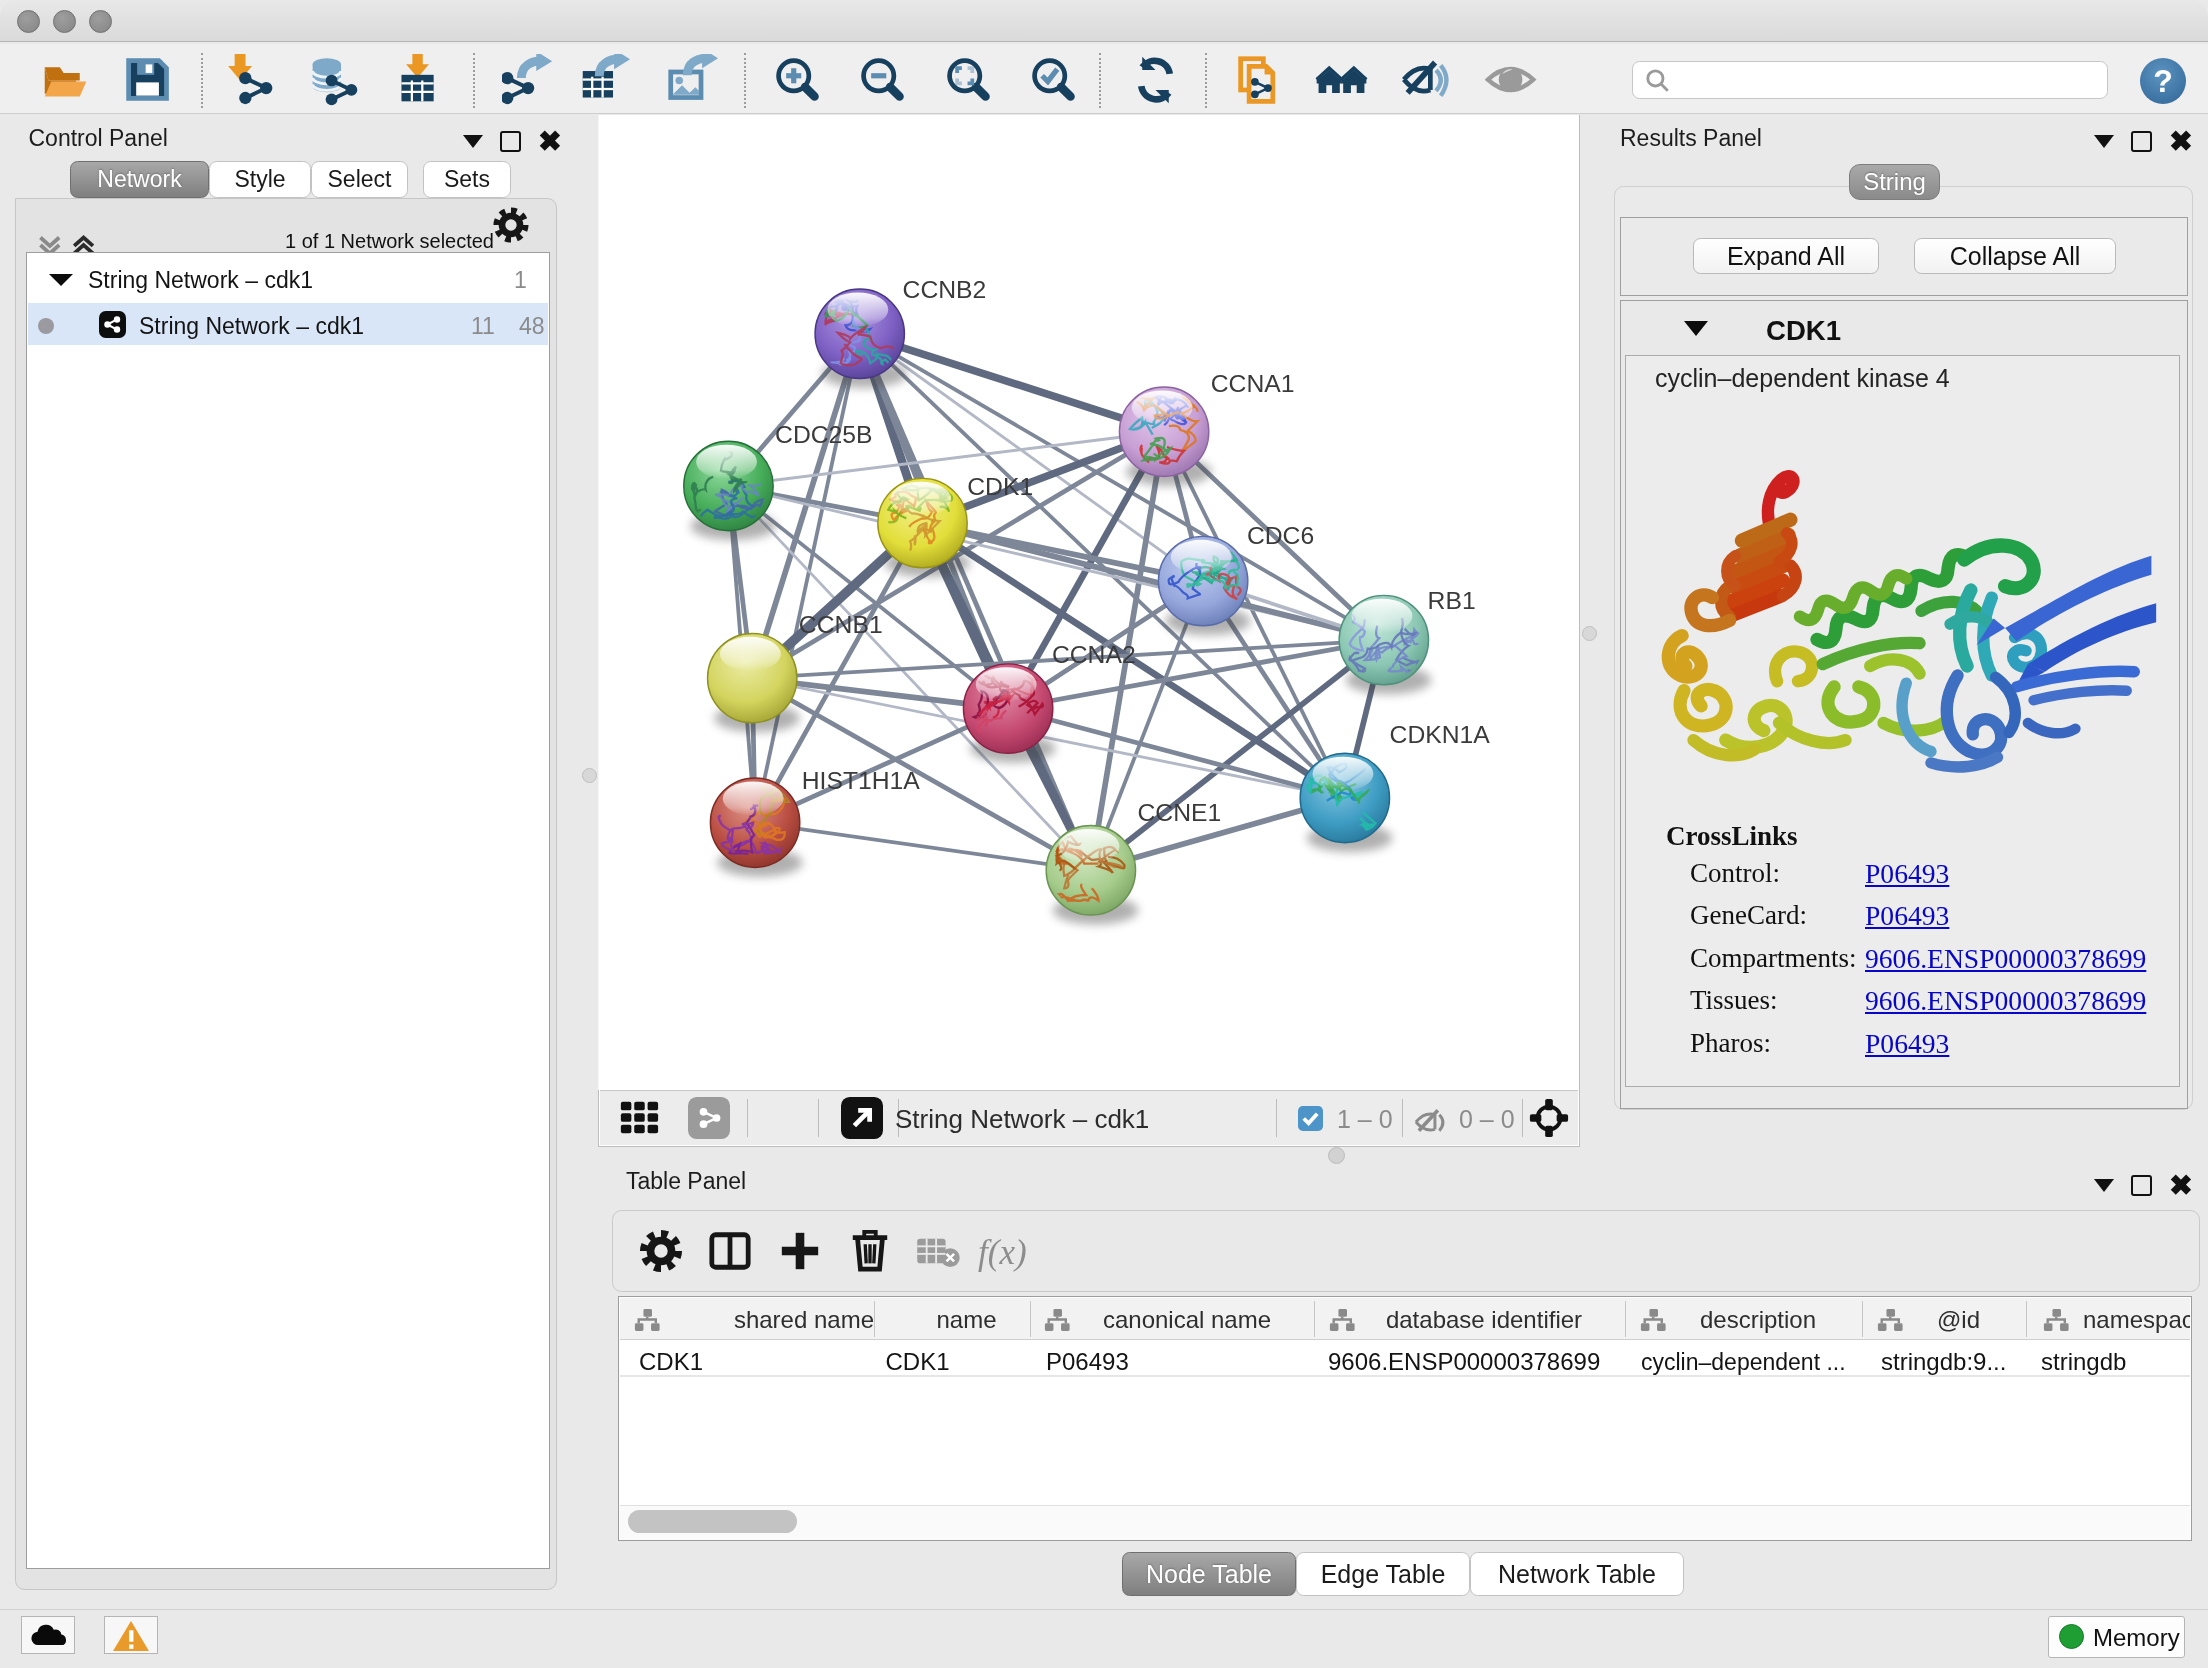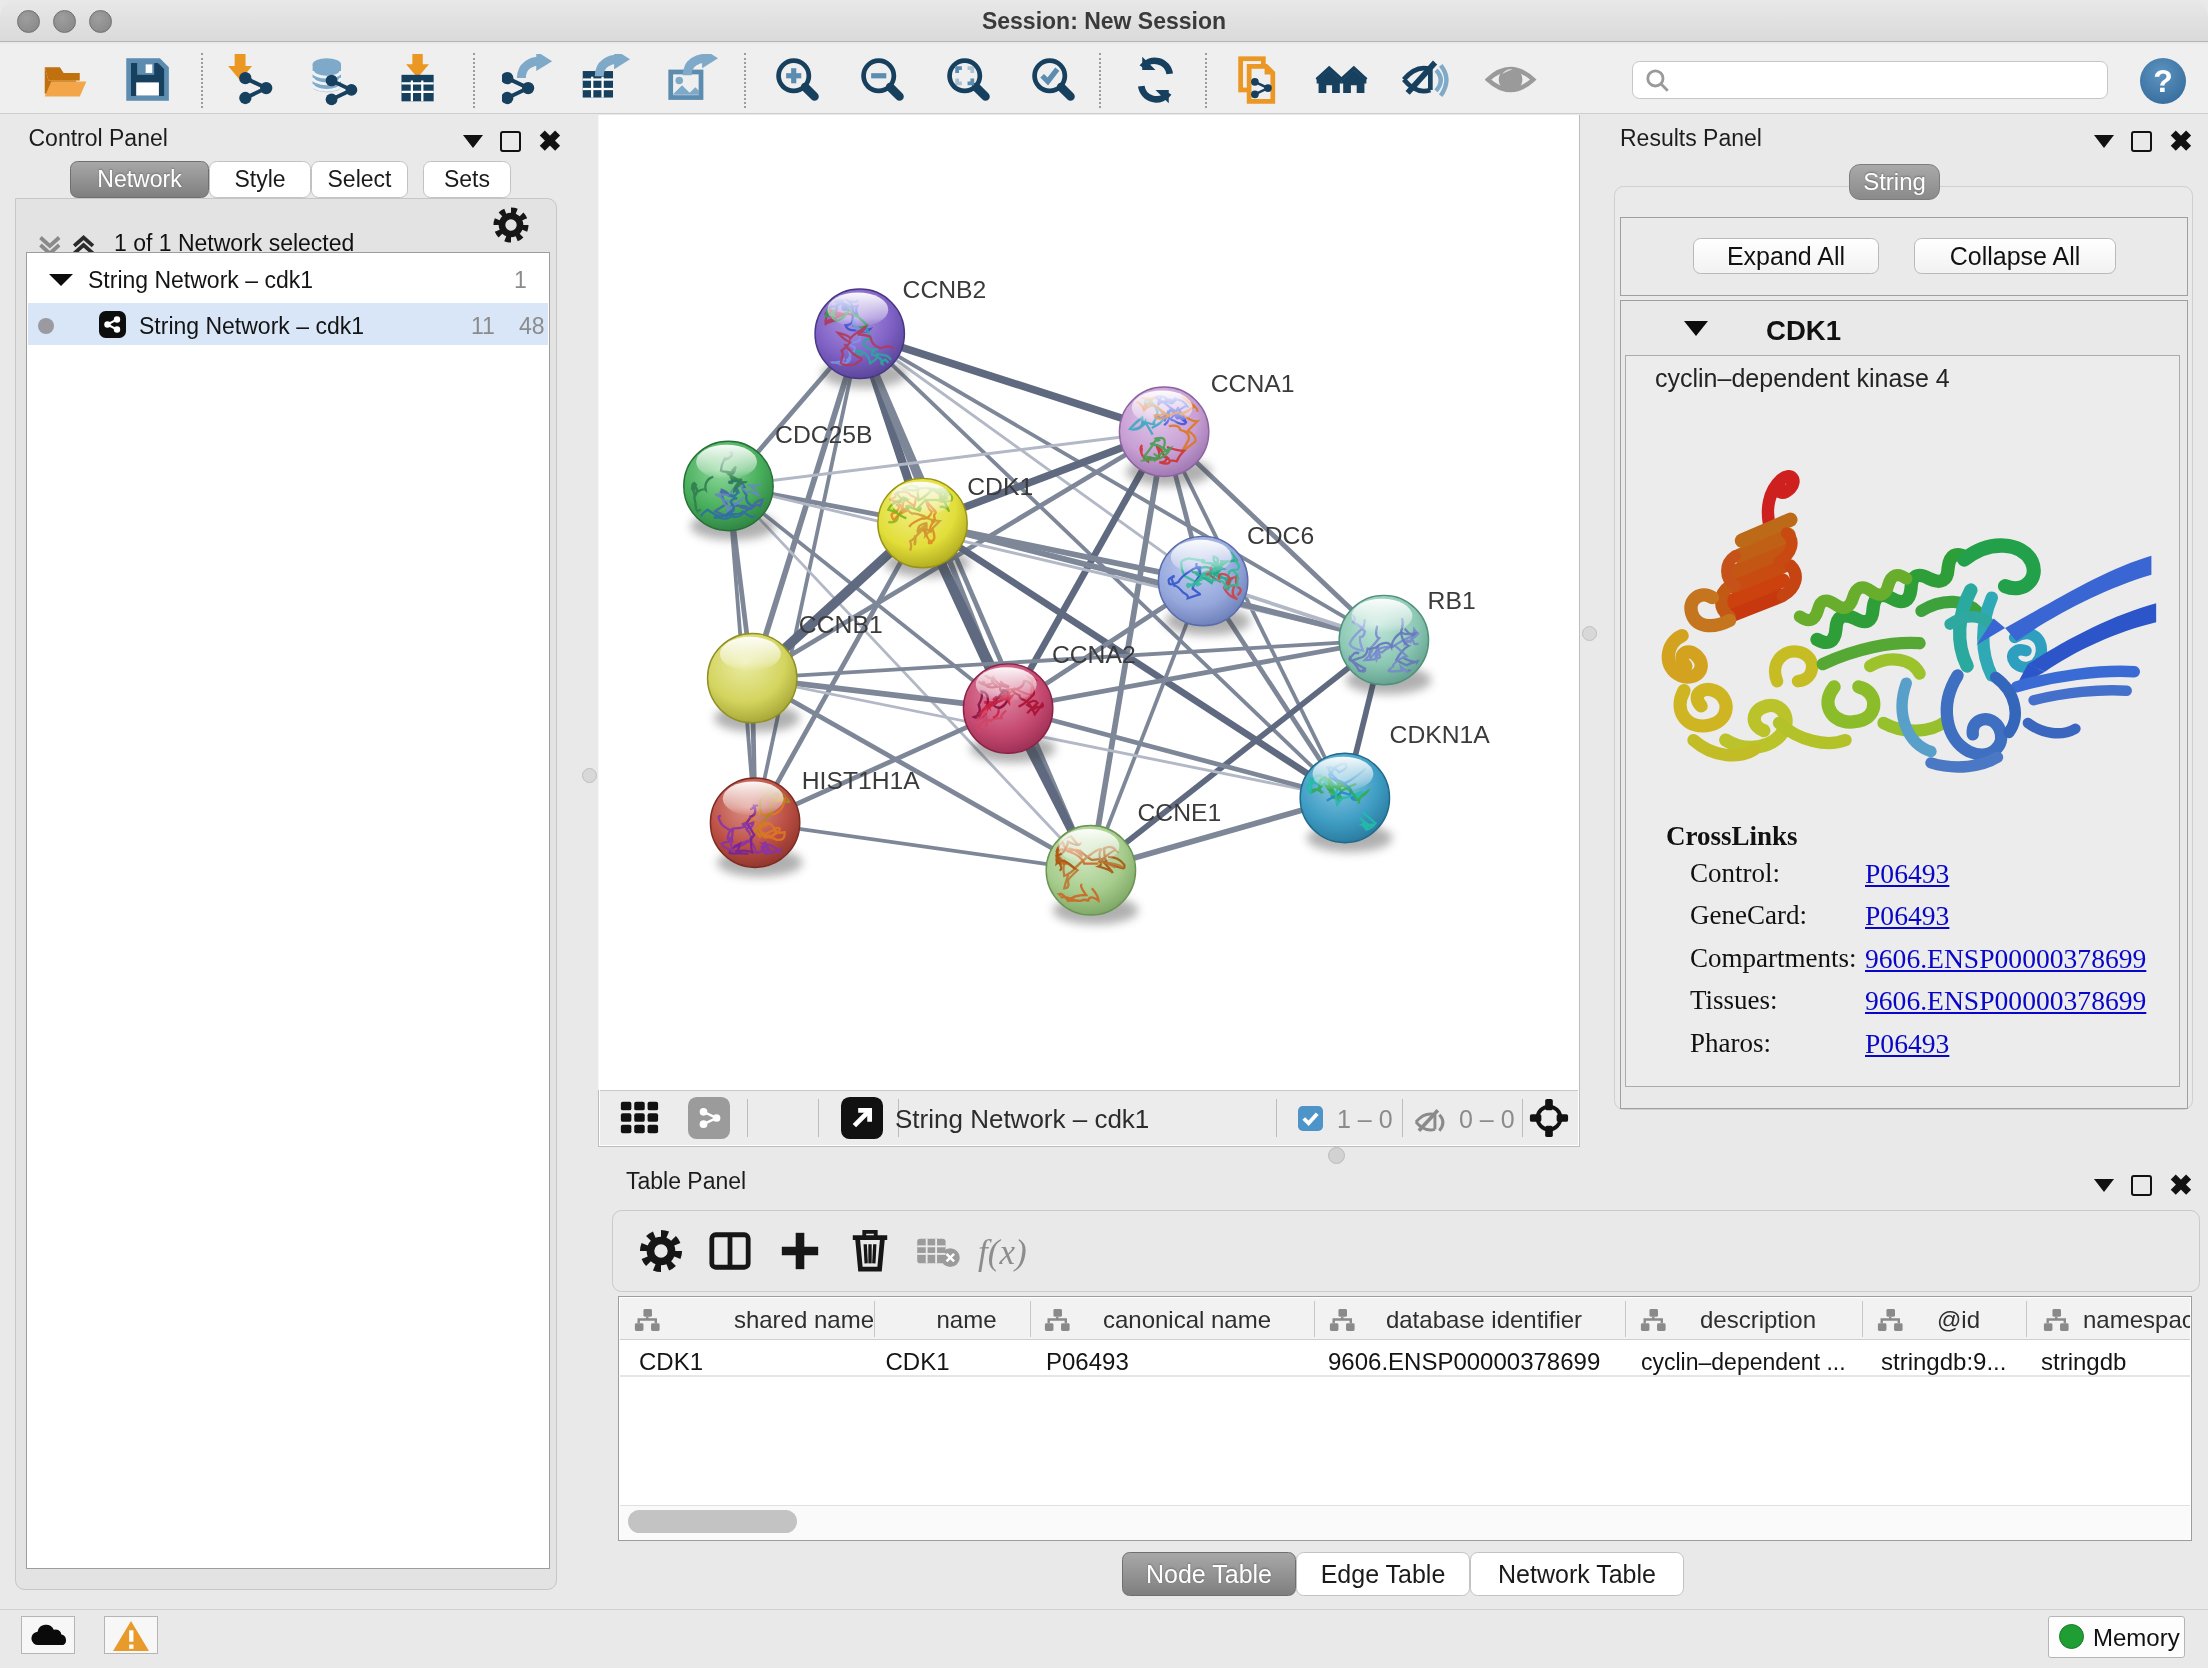--- a/index.html
+++ b/index.html
@@ -13,21 +13,20 @@
  font-size:23px;text-align:center;line-height:35px;border-radius:7.6px}
 .tabsel{background:linear-gradient(#a8a8a8,#7f7f7f);color:#fff;border-color:#6f6f6f;text-shadow:0 -1px 1.9px rgba(0,0,0,.25)}
 .btn{position:absolute;background:linear-gradient(#ffffff,#f2f2f2);border:1px solid #b9b9b9;border-radius:7.6px;
  font-size:25px;color:#111;text-align:center}
 a.lnk{color:#0806c8;text-decoration:underline}
 </style></head><body>
 <div class="abs" style="left:0;top:0;width:2208px;height:42px;background:linear-gradient(#e8e8e8,#dadada);border-bottom:1.9px solid #b4b4b4;border-radius:17px 17px 0 0">
 <div class="abs" style="left:17px;top:9.5px;width:23px;height:23px;border-radius:50%;background:radial-gradient(circle at 40% 35%,#9e9e9e,#858585);border:1px solid #6e6e6e"></div>
 <div class="abs" style="left:53px;top:9.5px;width:23px;height:23px;border-radius:50%;background:radial-gradient(circle at 40% 35%,#9e9e9e,#858585);border:1px solid #6e6e6e"></div>
 <div class="abs" style="left:89px;top:9.5px;width:23px;height:23px;border-radius:50%;background:radial-gradient(circle at 40% 35%,#9e9e9e,#858585);border:1px solid #6e6e6e"></div>
-<div class="abs" style="left:0;top:7.6px;width:2208px;text-align:center;font-size:23px;font-weight:bold;color:#3a3a3a">Session: New Session</div>
 </div>
 <div class="abs" style="left:0;top:44px;width:2208px;height:70px;background:#efefef;border-bottom:1.9px solid #cdcdcd">
 </div>
 <svg style="position:absolute;left:40px;top:54px" width="53" height="53" viewBox="0 0 56 56">
     <path d="M5,14 L21,14 L25,20 L42,20 L42,28 L9,28 Z" fill="#c0700f"></path>
     <path d="M5,14 L5,42 L38,42 L38,28 L9,28 Z" fill="#c0700f"></path>
     <path d="M12,29 L49,29 L42,45 L5,45 Z" fill="#f3a54a"></path>
   </svg>
 <svg style="position:absolute;left:122px;top:54px" width="53" height="53" viewBox="0 0 56 56">
     <path d="M7,7 L39,7 L47,15 L47,47 L7,47 Z" fill="#17405f" stroke="#5c8cb0" stroke-width="5"></path>
@@ -215,21 +214,21 @@
 <svg class="abs" style="left:36px;top:230px" width="67" height="30" viewBox="0 0 70 32">
     <g stroke="#8a8a8a" stroke-width="4" fill="none">
       <path d="M4,8 L14,17 L24,8"></path>
       <path d="M4,16 L14,25 L24,16"></path>
     </g>
     <g stroke="#2b2b2b" stroke-width="4" fill="none">
       <path d="M40,17 L50,8 L60,17"></path>
       <path d="M40,25 L50,16 L60,25"></path>
     </g>
   </svg>
-<div class="abs" style="left:114px;top:230px;width:380px;text-align:left;font-size:23px;color:#111">1 of 1 Network selected</div>
+<div class="abs" style="left:114px;top:230px;width:380px;text-align:right;font-size:20px;color:#111">1 of 1 Network selected</div>
 <svg class="abs" style="left:493px;top:207px" width="36" height="36" viewBox="0 0 38 38">
     <path d="M19.0,0.5 A18.5,18.5 0 0 1 26.1,1.9 L24.0,7.0 A13,13 0 0 1 28.2,9.8 L32.1,5.9 A18.5,18.5 0 0 1 36.1,11.9 L31.0,14.0 A13,13 0 0 1 32.0,19.0 L37.5,19.0 A18.5,18.5 0 0 1 36.1,26.1 L31.0,24.0 A13,13 0 0 1 28.2,28.2 L32.1,32.1 A18.5,18.5 0 0 1 26.1,36.1 L24.0,31.0 A13,13 0 0 1 19.0,32.0 L19.0,37.5 A18.5,18.5 0 0 1 11.9,36.1 L14.0,31.0 A13,13 0 0 1 9.8,28.2 L5.9,32.1 A18.5,18.5 0 0 1 1.9,26.1 L7.0,24.0 A13,13 0 0 1 6.0,19.0 L0.5,19.0 A18.5,18.5 0 0 1 1.9,11.9 L7.0,14.0 A13,13 0 0 1 9.8,9.8 L5.9,5.9 A18.5,18.5 0 0 1 11.9,1.9 L14.0,7.0 A13,13 0 0 1 19.0,6.0 Z M25.0,19.0 A6,6 0 1 0 13.0,19.0 A6,6 0 1 0 25.0,19.0 Z" fill="#161616" fill-rule="evenodd"></path>
   </svg>
 <div class="abs" style="left:26px;top:252px;width:524px;height:1317px;background:#fff;border:1.9px solid #9d9d9d"></div>
 <div class="abs" style="left:49px;top:274px;width:0;height:0;border-left:12.4px solid transparent;border-right:12.4px solid transparent;border-top:12.4px solid #0c0c0c"></div>
 <div class="abs" style="left:88px;top:267px;font-size:23px;color:#141414">String Network – cdk1</div>
 <div class="abs" style="left:514px;top:267px;font-size:23px;color:#8b8b8b">1</div>
 <div class="abs" style="left:27.6px;top:303px;width:520px;height:42px;background:#d9e6f8"></div>
 <div class="abs" style="left:38px;top:318px;width:16px;height:16px;border-radius:50%;background:#9a9aa0"></div>
 <div class="abs" style="left:99px;top:311px;width:27px;height:27px;background:#0d0d0d;border-radius:6.7px"></div>

